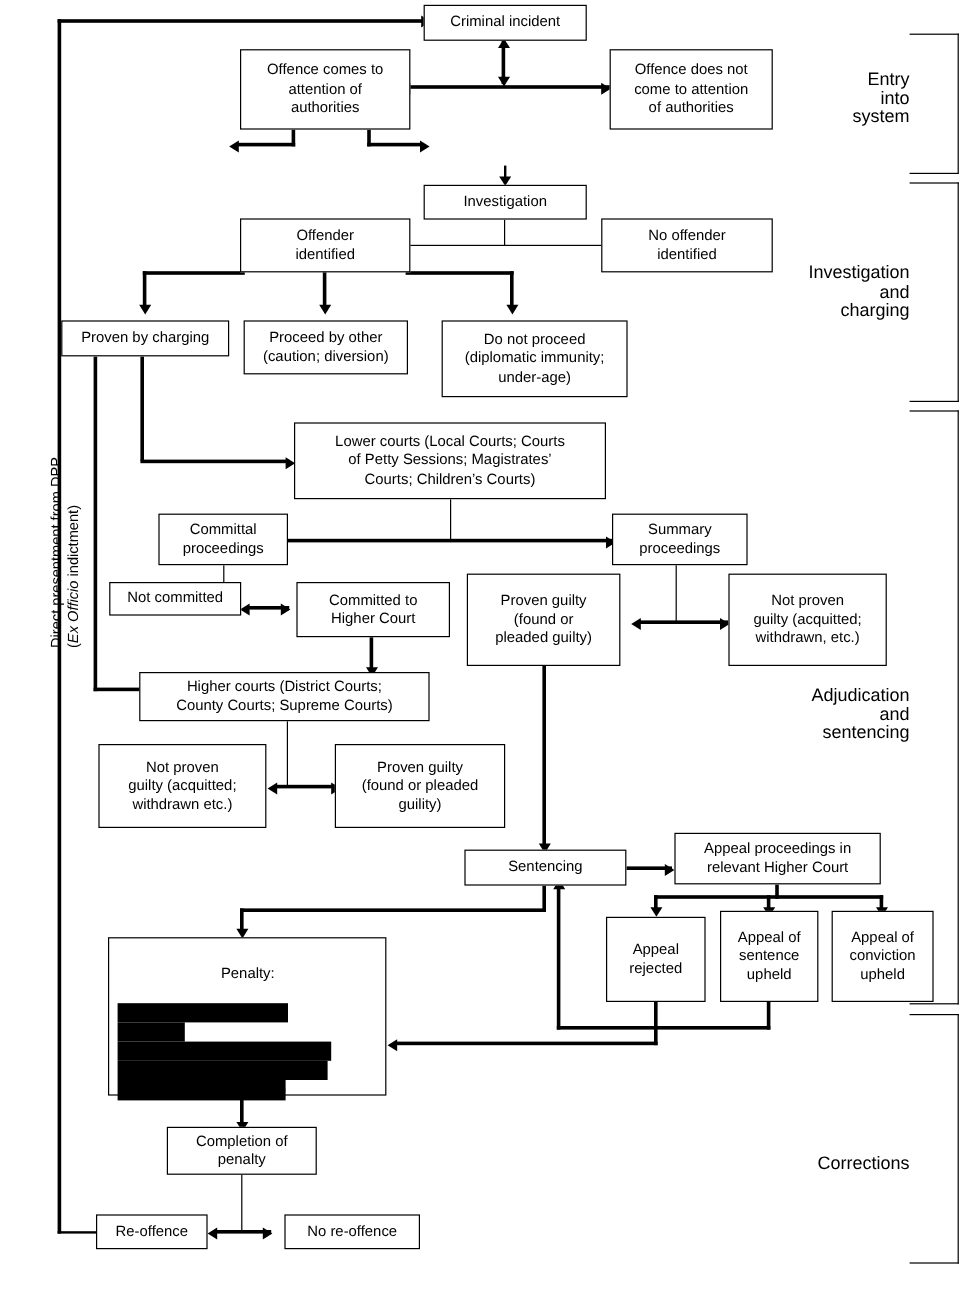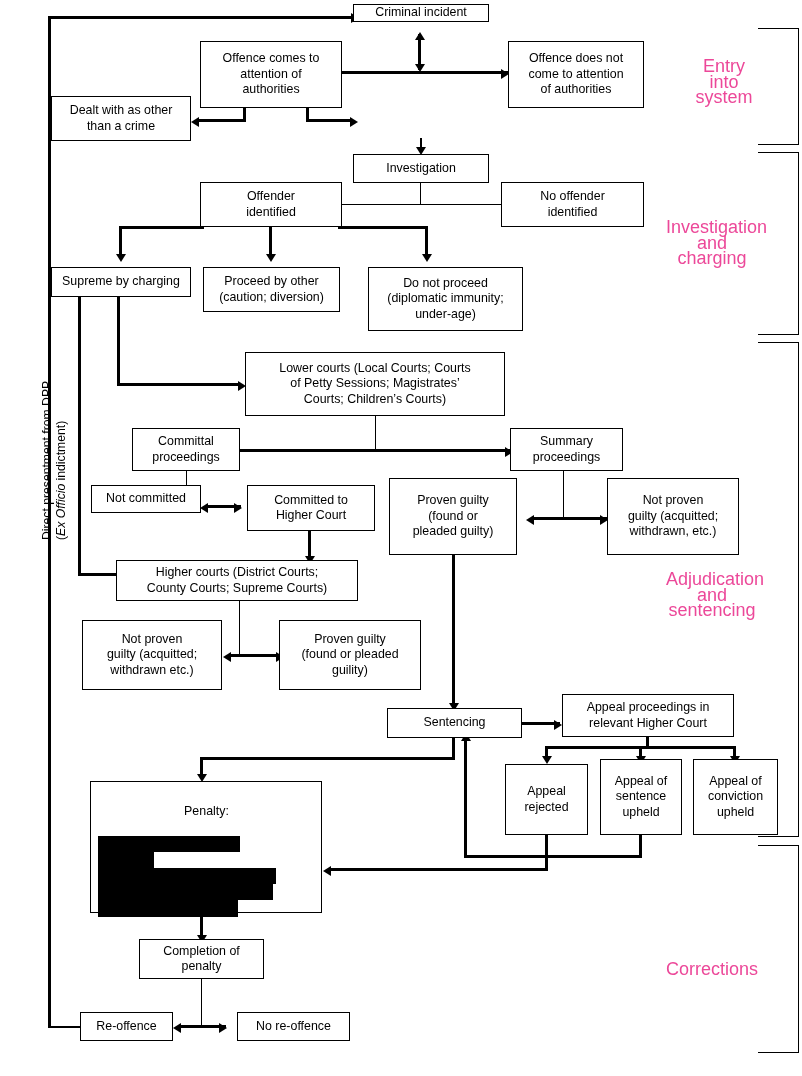--- a/index.html
+++ b/index.html
@@ -19,24 +19,24 @@
     color:#000;
     padding:1px 3px;
     z-index:5;
     white-space:pre-line;
   }
   .penalty{ display:block; padding:5px 6px 4px 7px; font-size:12.4px; line-height:16.2px; }
   .penalty .ttl{ display:block; text-align:center; }
   .penalty .ln{ display:block; text-align:left; }
   .seclabel{
     position:absolute;
-    text-align:center;
-    font-size:18px;
+    text-align:right;
+    font-size:15px;
     line-height:15.5px;
-    color:#ec4899;
+    color:#000000;
     z-index:4;
     white-space:pre-line;
   }
   
   .bracket{
     position:absolute;
     box-sizing:border-box;
     border:1px solid #000;
     border-left:none;
     background:transparent;
@@ -164,43 +164,41 @@
   <div class="ah ah-d" style="left:196.5px;top:774px;"></div>
 
   <div class="ln" style="left:200px;top:913px;width:3px;height:26px;"></div>
   <div class="ah ah-d" style="left:196.5px;top:935px;"></div>
 
   <div class="ln thin" style="left:201px;top:978px;width:1px;height:48px;"></div>
   <div class="ln" style="left:180px;top:1025px;width:46px;height:3px;"></div>
   <div class="ah ah-l" style="left:173px;top:1022.5px;"></div>
   <div class="ah ah-r" style="left:219px;top:1022.5px;"></div>
 
-  <div class="node" style="left:353px;top:4px;width:136px;height:18px;">Criminal incident</div>
+  <div class="node" style="left:353px;top:4px;width:136px;height:30px;">Criminal incident</div>
 
   <div class="node" style="left:200px;top:41px;width:142px;height:67px;">Offence comes to
 attention of
 authorities</div>
 
   <div class="node" style="left:508px;top:41px;width:136px;height:67px;">Offence does not
 come to attention
 of authorities</div>
 
-  <div class="node" style="left:51px;top:96px;width:140px;height:45px;">Dealt with as other
-than a crime</div>
 
 
   <div class="node" style="left:353px;top:154px;width:136px;height:29px;">Investigation</div>
 
   <div class="node" style="left:200px;top:182px;width:142px;height:45px;">Offender
 identified</div>
 
   <div class="node" style="left:501px;top:182px;width:143px;height:45px;">No offender
 identified</div>
 
-  <div class="node" style="left:51px;top:267px;width:140px;height:30px;">Supreme by charging</div>
+  <div class="node" style="left:51px;top:267px;width:140px;height:30px;">Proven by charging</div>
 
   <div class="node" style="left:203px;top:267px;width:137px;height:45px;">Proceed by other
 (caution; diversion)</div>
 
   <div class="node" style="left:351px;top:267px;width:155px;height:64px;margin-left:17px;">Do not proceed
 (diplomatic immunity;
 under-age)</div>
 
   <div class="node" style="left:245px;top:352px;width:260px;height:64px;">Lower courts (Local Courts; Courts
 of Petty Sessions; Magistrates’

